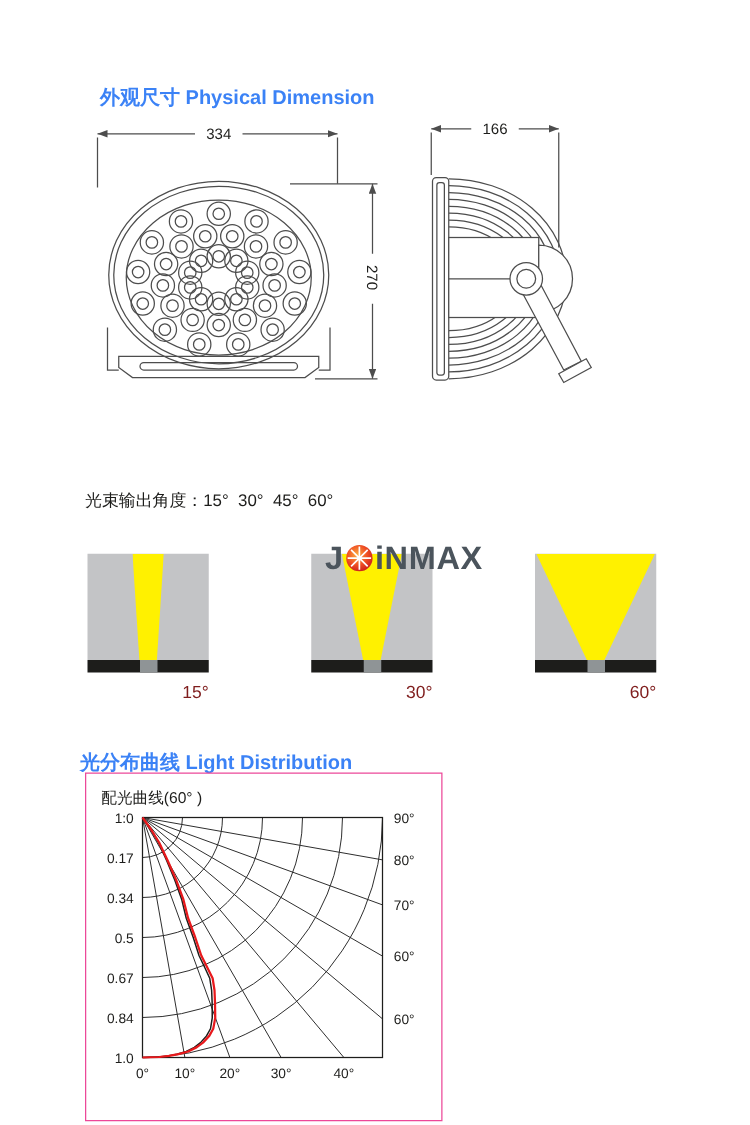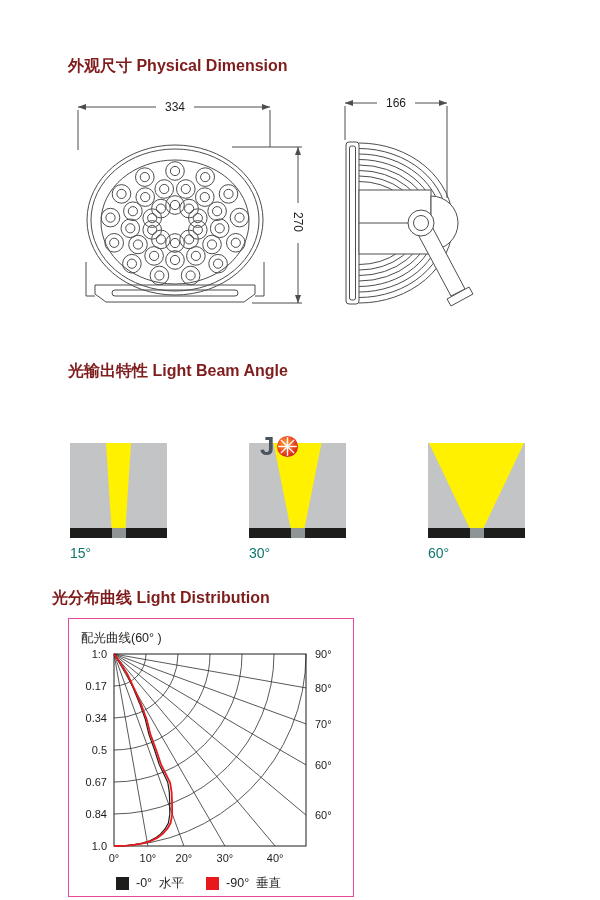--- a/index.html
+++ b/index.html
@@ -1,30 +1,30 @@
 <!DOCTYPE html>
 <html><head>
 <meta charset="utf-8">
 <style>
   html,body{margin:0;padding:0;background:#fff}
   .page{position:relative;width:600px;height:900px;background:#fff;overflow:hidden;
         font-family:"Liberation Sans","DejaVu Sans",sans-serif}
-  .heading{position:absolute;margin:0;font-size:16px;font-weight:600;color:#7f1d1d;white-space:pre}
+  .heading{position:absolute;margin:12px;font-size:16px;font-weight:600;color:#3b82f6;white-space:pre}
   .spec-line{position:absolute;font-size:13.5px;color:#1D1D1B;white-space:pre}
   #drawings{position:absolute;left:0;top:0;pointer-events:none}
   .ln{fill:none;stroke:#4D4D4D;stroke-width:1}
   .wh{fill:#fff;stroke:#4D4D4D;stroke-width:1}
   .dimtxt{font-size:12px;fill:#1D1D1B;text-anchor:middle;font-family:"Liberation Sans","DejaVu Sans",sans-serif}
   #beams{position:absolute;left:70px;top:443px;width:455px;display:flex;justify-content:space-between}
   .beam-square{width:97px}
   .beam-gray{position:relative;height:85px;overflow:hidden}
   .beam-yellow{position:absolute;left:0;top:0;right:0;bottom:0}
   .beam-bar{position:relative;height:10px}
   .beam-gap{height:10px;width:14px;margin:0 auto}
-  .beam-label{text-align:left;font-size:14px;color:#0f766e;margin-top:7px}
+  .beam-label{text-align:right;font-size:14px;color:#7f1d1d;margin-top:7px}
   #logo{position:absolute;left:260px;top:433px;display:flex;align-items:center;
         font-size:26px;font-weight:800;color:#4B545C;line-height:1;letter-spacing:.5px}
   #logo svg{margin:0 1px}
   #chart-box{position:absolute;left:68px;top:618px;width:284px;height:277px;border:1px solid #ec4899}
   #chart-title{position:absolute;left:12px;top:11px;font-size:12.5px;color:#1D1D1B;white-space:pre}
   #chart-svg{position:absolute;left:0;top:0}
   .axis-txt{font-size:11px;fill:#1D1D1B;font-family:"Liberation Sans","DejaVu Sans",sans-serif}
   #legend{position:absolute;left:47px;top:256px;display:flex;align-items:center}
   .lg-item{display:flex;align-items:center;margin-right:22px}
   .lg-sw{width:13px;height:13px;margin-right:7px}
@@ -162,21 +162,21 @@
       <circle class="ln" cx="421" cy="223" r="7.5"></circle>
 
       <line class="ln" x1="345" y1="106" x2="345" y2="140"></line>
       <line class="ln" x1="447" y1="106" x2="447" y2="198"></line>
       <line class="ln" x1="345" y1="103" x2="447" y2="103" marker-start="url(#arrE)" marker-end="url(#arrE)"></line>
       <rect x="377" y="95" width="38" height="15" fill="#fff"></rect>
       <text class="dimtxt" x="396" y="107">166</text>
     </g>
   </svg>
 
-  <h2 class="heading" style="left:68px;top:361px">光输出特性 Light Beam Angle</h2>
+  <div class="spec-line" style="left:68px;top:392px">光束输出角度：15°  30°  45°  60°</div>
 
   <div id="beams">
       <div class="beam-square">
         <div class="beam-gray" style="background: rgb(195, 196, 198);">
           <div class="beam-yellow" style="background: rgb(255, 241, 0); clip-path: polygon(36px 0px, 61px 0px, 55.5px 100%, 41.5px 100%);"></div>
         </div>
         <div class="beam-bar" style="background: rgb(29, 29, 27);">
           <div class="beam-gap" style="background: rgb(143, 148, 150);"></div>
         </div>
         <div class="beam-label">15°</div>
@@ -217,20 +217,21 @@
           <line x1="12" y1="12" x2="12" y2="2.2" transform="rotate(45 12 12)"></line>
           <line x1="12" y1="12" x2="12" y2="2.2" transform="rotate(90 12 12)"></line>
           <line x1="12" y1="12" x2="12" y2="2.2" transform="rotate(135 12 12)"></line>
           <line x1="12" y1="12" x2="12" y2="2.2" transform="rotate(180 12 12)"></line>
           <line x1="12" y1="12" x2="12" y2="2.2" transform="rotate(225 12 12)"></line>
           <line x1="12" y1="12" x2="12" y2="2.2" transform="rotate(270 12 12)"></line>
           <line x1="12" y1="12" x2="12" y2="2.2" transform="rotate(315 12 12)"></line>
         </g>
       <circle cx="12" cy="12" r="2" fill="#fff"></circle>
     </svg>
+    <span>iNMAX</span>
   </div>
 
   <h2 class="heading" style="left:52px;top:588px">光分布曲线 Light Distribution</h2>
 
   <div id="chart-box">
     <div id="chart-title">配光曲线(60° )</div>
     <svg id="chart-svg" width="284" height="277" viewBox="0 0 284 277">
         <line x1="45" y1="35" x2="78.9" y2="227.0" stroke="#2e2e2e" stroke-width="0.8"></line>
         <line x1="45" y1="35" x2="114.9" y2="227.0" stroke="#2e2e2e" stroke-width="0.8"></line>
         <line x1="45" y1="35" x2="155.9" y2="227.0" stroke="#2e2e2e" stroke-width="0.8"></line>
@@ -259,25 +260,15 @@
         <text x="246" y="72.9" class="axis-txt">80°</text>
         <text x="246" y="108.9" class="axis-txt">70°</text>
         <text x="246" y="149.9" class="axis-txt">60°</text>
         <text x="246" y="200.1" class="axis-txt">60°</text>
         <text x="45.0" y="243" text-anchor="middle" class="axis-txt">0°</text>
         <text x="78.9" y="243" text-anchor="middle" class="axis-txt">10°</text>
         <text x="114.9" y="243" text-anchor="middle" class="axis-txt">20°</text>
         <text x="155.9" y="243" text-anchor="middle" class="axis-txt">30°</text>
         <text x="206.1" y="243" text-anchor="middle" class="axis-txt">40°</text>
       </svg>
-    <div id="legend">
-        <div class="lg-item">
-          <div class="lg-sw" style="background: rgb(29, 29, 27);"></div>
-          <div class="lg-lb">-0°  水平</div>
-        </div>
-        <div class="lg-item">
-          <div class="lg-sw" style="background: rgb(232, 25, 28);"></div>
-          <div class="lg-lb">-90°  垂直</div>
-        </div>
-      </div>
   </div>
 
 </div>
 
 </body></html>

